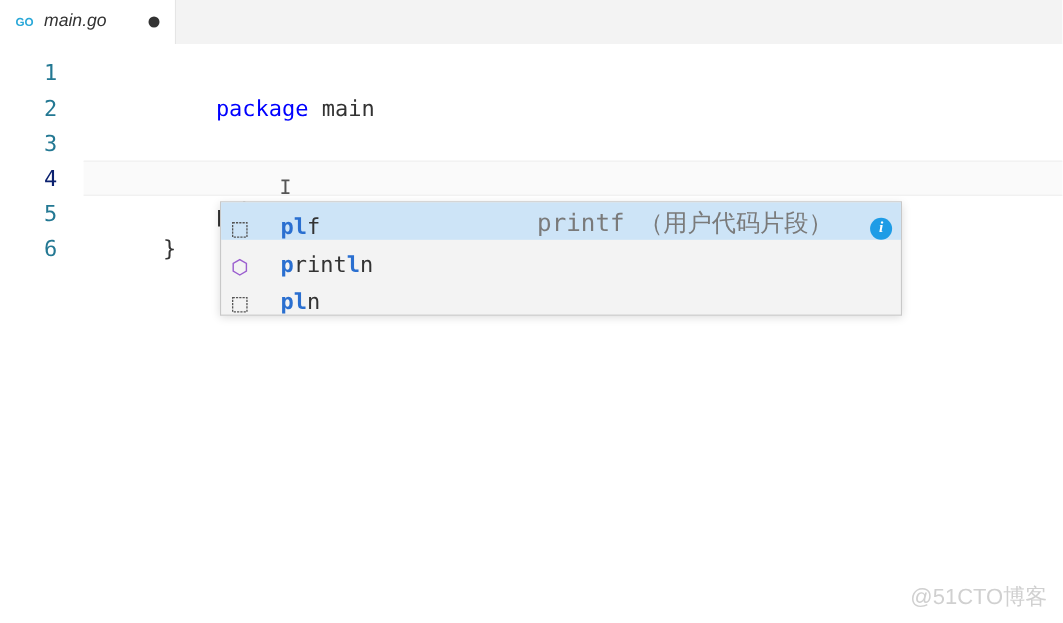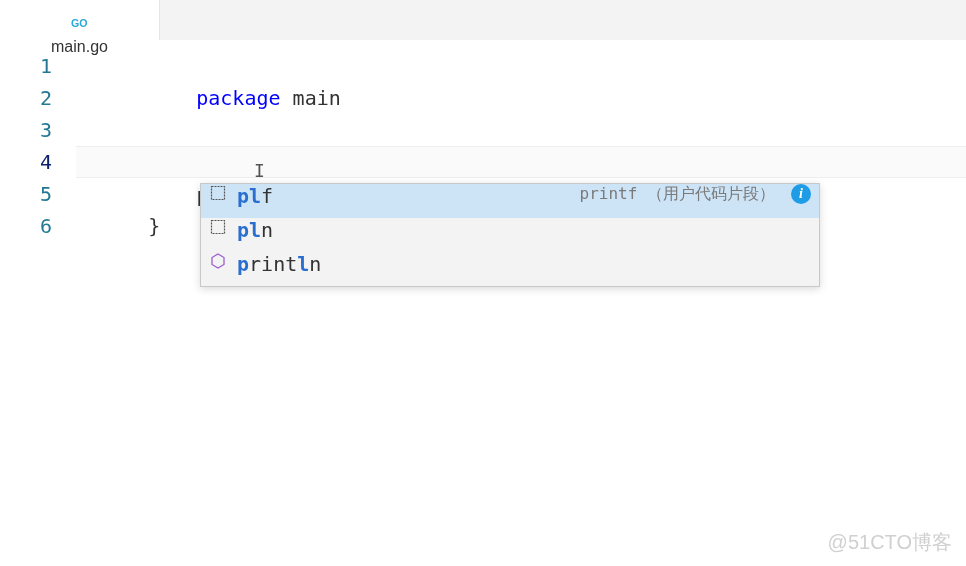--- a/index.html
+++ b/index.html
@@ -14,38 +14,38 @@
     }
     .tab-bar {
       display: flex;
       height: 40px;
       background: #f3f3f3;
     }
     .tab {
       display: flex;
       align-items: center;
       gap: 8px;
-      padding: 16px 14px;
+      padding: 0 14px;
       background: #ffffff;
       border-right: 1px solid #e5e5e5;
       height: 100%;
       min-width: 160px;
-      flex-direction: column;
     }
     .tab-icon {
       width: 18px;
       height: 18px;
       display: flex;
       align-items: center;
       justify-content: center;
     }
     .tab-label {
       color: #333;
       font-family: -apple-system, BlinkMacSystemFont, "Segoe UI", sans-serif;
       font-size: 16px;
+      font-style: italic;
     }
     .tab-dirty {
       width: 10px;
       height: 10px;
       border-radius: 50%;
       background: #333;
       margin-left: auto;
     }
     .editor {
       display: flex;
@@ -105,24 +105,24 @@
       left: 200px;
       top: 183px;
       width: 620px;
       background: #f3f3f3;
       border: 1px solid #c8c8c8;
       box-shadow: 0 2px 8px rgba(0,0,0,0.15);
       font-size: 20px;
     }
     .suggest-row {
       display: flex;
-      align-items: flex-start;
+      align-items: flex-end;
       height: 34px;
       padding: 0 8px;
-      gap: 10px;
+      gap: 28px;
     }
     .suggest-row.selected {
       background: #cde4f7;
     }
     .suggest-icon {
       width: 18px;
       height: 18px;
       display: flex;
       align-items: center;
       justify-content: center;
@@ -131,21 +131,21 @@
     .suggest-label {
       flex: 0 0 auto;
       font-family: Menlo, Monaco, Consolas, monospace;
     }
     .suggest-label .hl { color: #2a6fd0; font-weight: 600; }
     .suggest-label .rest { color: #333; }
     .suggest-detail {
       margin-left: auto;
       color: #7a7a7a;
       font-family: Menlo, Monaco, Consolas, monospace;
-      font-size: 16px;
+      font-size: 22px;
     }
     .info-icon {
       width: 20px;
       height: 20px;
       border-radius: 50%;
       background: #1e9ce6;
       color: #fff;
       font-family: Georgia, serif;
       font-style: italic;
       font-weight: bold;
@@ -216,28 +216,28 @@
           <rect x="1.5" y="1.5" width="13" height="13" fill="none" stroke="#555" stroke-width="1.2" stroke-dasharray="2 1"></rect>
         </svg>
     </span>
     <span class="suggest-label"><span class="hl">pl</span><span class="rest">f</span></span>
     <span class="suggest-detail">printf （用户代码片段）</span>
     <span class="info-icon">i</span>
   </div>
   <div class="suggest-row">
     <span class="suggest-icon">
       <svg width="16" height="16" viewBox="0 0 16 16">
-          <rect x="1.5" y="1.5" width="13" height="13" fill="none" stroke="#555" stroke-width="1.2" stroke-dasharray="2 1"></rect>
+          <path d="M8 1 L14 4.5 L14 11.5 L8 15 L2 11.5 L2 4.5 Z" fill="none" stroke="#9b5fcf" stroke-width="1.3"></path>
         </svg>
     </span>
-    <span class="suggest-label"><span class="hl">pl</span><span class="rest">n</span></span>
+    <span class="suggest-label"><span class="hl">p</span><span class="rest">rint</span><span class="hl">l</span><span class="rest">n</span></span>
   </div>
   <div class="suggest-row">
     <span class="suggest-icon">
       <svg width="16" height="16" viewBox="0 0 16 16">
-          <path d="M8 1 L14 4.5 L14 11.5 L8 15 L2 11.5 L2 4.5 Z" fill="none" stroke="#9b5fcf" stroke-width="1.3"></path>
+          <rect x="1.5" y="1.5" width="13" height="13" fill="none" stroke="#555" stroke-width="1.2" stroke-dasharray="2 1"></rect>
         </svg>
     </span>
-    <span class="suggest-label"><span class="hl">p</span><span class="rest">rint</span><span class="hl">l</span><span class="rest">n</span></span>
+    <span class="suggest-label"><span class="hl">pl</span><span class="rest">n</span></span>
   </div>
 </div>
 
 <div class="watermark">@51CTO博客</div>
 
 </body></html>

